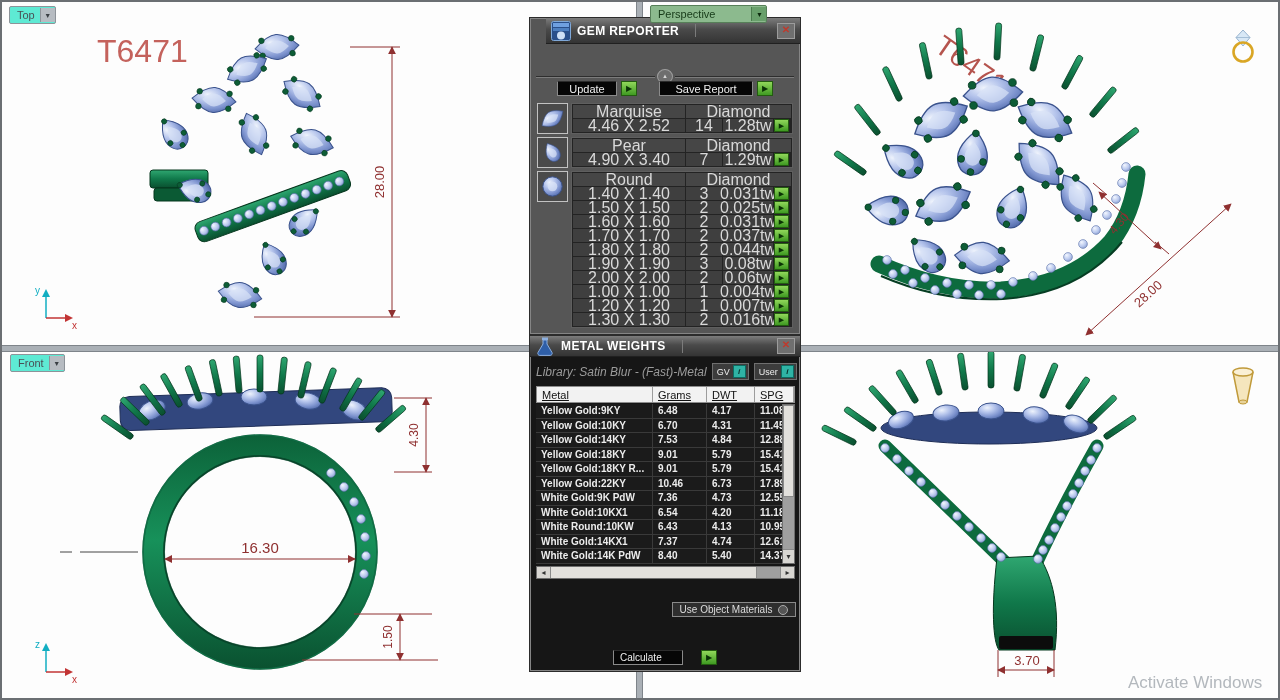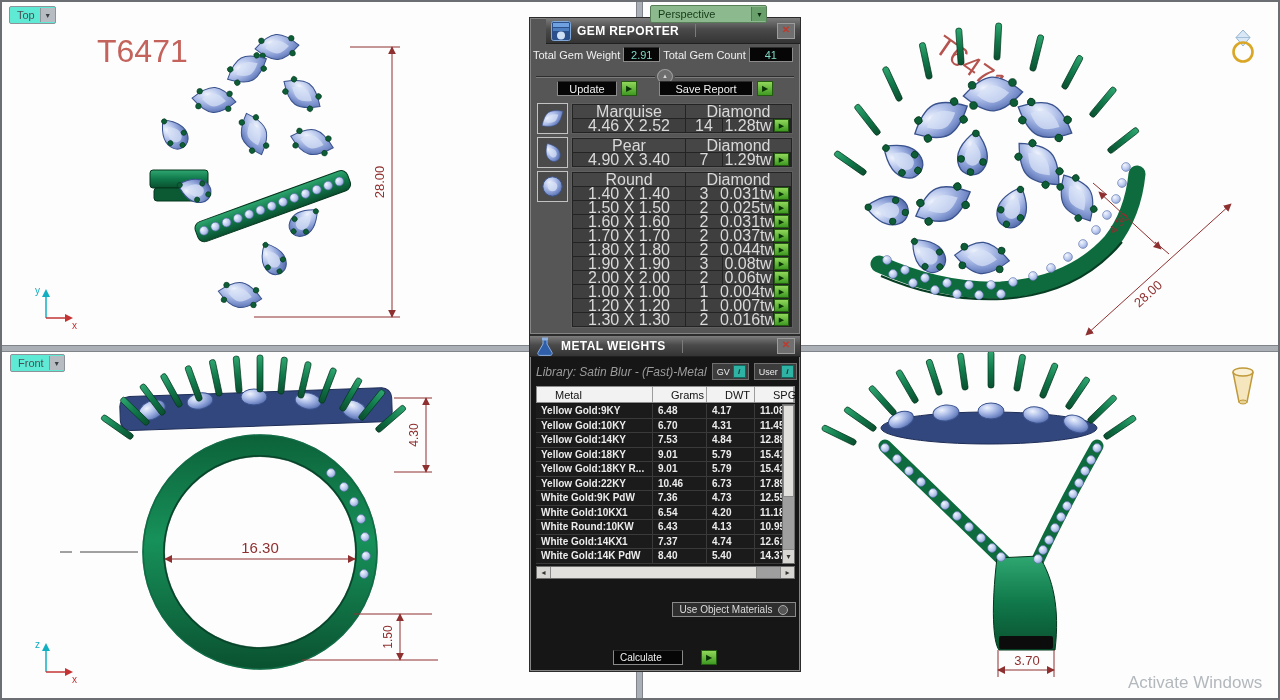--- a/index.html
+++ b/index.html
@@ -73,21 +73,21 @@
 
   
   .mw-lib{position:absolute;left:6px;right:6px;top:27px;display:flex;align-items:center;gap:5px;}
   .mw-libtext{flex:1;color:#9b9b9b;font-size:12px;white-space:nowrap;font-style:italic;}
   .mw-toggle{display:flex;align-items:center;gap:3px;background:#3c3c3c;border:1px solid #6f6f6f;
              padding:0 2px 0 4px;height:15px;color:#eee;font-size:9px;}
   .ibox{width:11px;height:11px;background:#2fb3a5;border:1px solid #0c6b61;color:#07332e;font-size:8px;
         font-weight:bold;display:flex;align-items:center;justify-content:center;font-style:italic;}
   .mw-header{position:absolute;left:6px;top:50px;width:259px;height:17px;display:flex;background:#f2f2f2;
              border:1px solid #8d8d8d;box-sizing:border-box;color:#111;font-size:11px;}
-  .mw-header span{display:flex;align-items:center;padding-left:18px;border-right:1px solid #9c9c9c;box-sizing:border-box;}
+  .mw-header span{display:flex;align-items:center;padding-left:5px;border-right:1px solid #9c9c9c;box-sizing:border-box;text-decoration:underline;}
   .mw-rows{position:absolute;left:6px;top:68px;width:246px;}
   .mw-row{display:flex;height:13.5px;border-bottom:1px solid #3a3a3a;background:#1b1b1b;
           color:#ececec;font-size:10px;font-weight:bold;}
   .mw-row span{display:flex;align-items:center;padding-left:5px;box-sizing:border-box;overflow:hidden;
                white-space:nowrap;border-left:1px solid #3a3a3a;}
   .mw-row span:first-child{border-left:none;}
   .mc-name{width:116px;flex:0 0 116px;}
   .mc-grams{width:54px;flex:0 0 54px;}
   .mc-dwt{width:48px;flex:0 0 48px;}
   .mc-spg{width:28px;flex:0 0 28px;}
@@ -456,26 +456,20 @@
       <svg class="ticon" viewBox="0 0 20 20">
         <rect x="0.5" y="0.5" width="19" height="19" rx="2" fill="#2a4f8a" stroke="#7fa8d8"></rect>
         <rect x="2" y="2" width="16" height="4" fill="#6fa0e0"></rect>
         <rect x="2" y="7" width="16" height="3" fill="#4d7fc0"></rect>
         <circle cx="10" cy="14.5" r="4" fill="#cfe0f5"></circle>
       </svg>
       <span class="ttext">GEM REPORTER</span>
       <span class="tsep"></span>
       <span class="closebtn">✕</span>
     </div>
-    <div class="gr-totals">
-      <span class="tot-label">Total Gem Weight</span>
-      <span class="blackfield teal w36">2.91</span>
-      <span class="tot-label">Total Gem Count</span>
-      <span class="blackfield teal w44">41</span>
-    </div>
     <div class="gr-divider">
       <span class="dline"></span>
       <span class="knob">▲</span>
       <span class="dline"></span>
     </div>
     <div class="gr-actions">
       <span class="blackfield btnfield w58">Update</span>
       <span class="greenbtn">▶</span>
       <span class="gap"></span>
       <span class="blackfield btnfield w92">Save Report</span>

